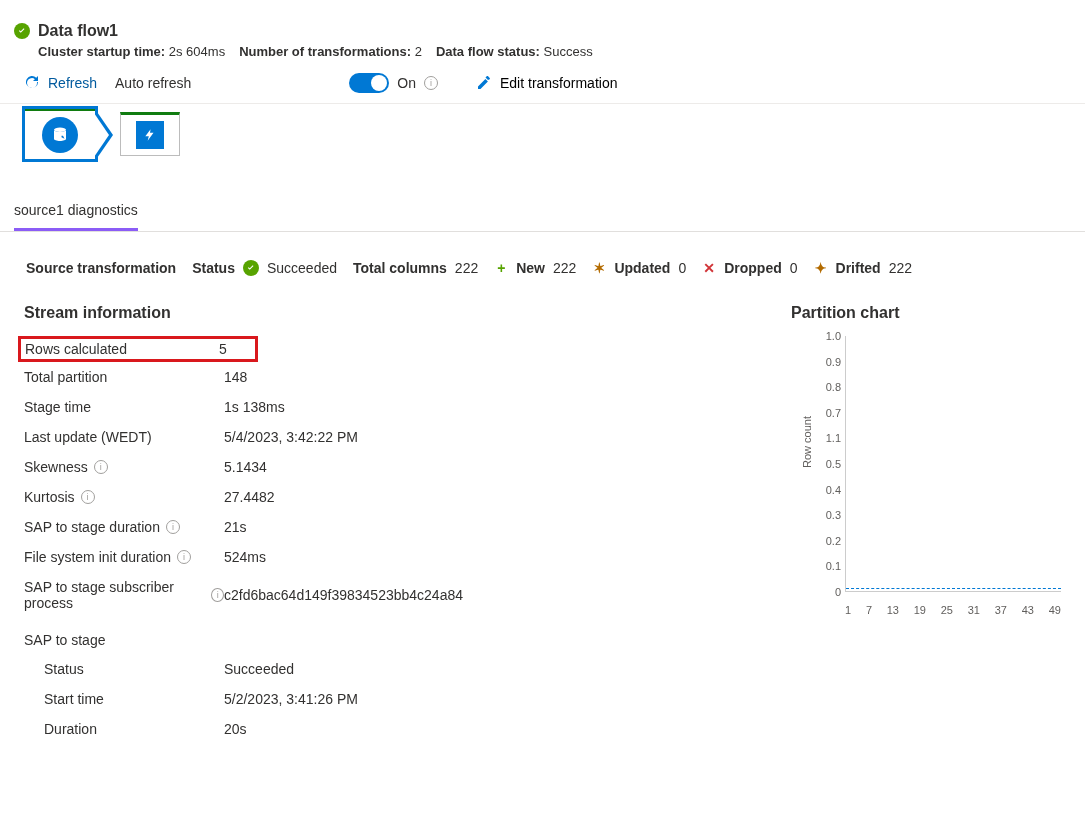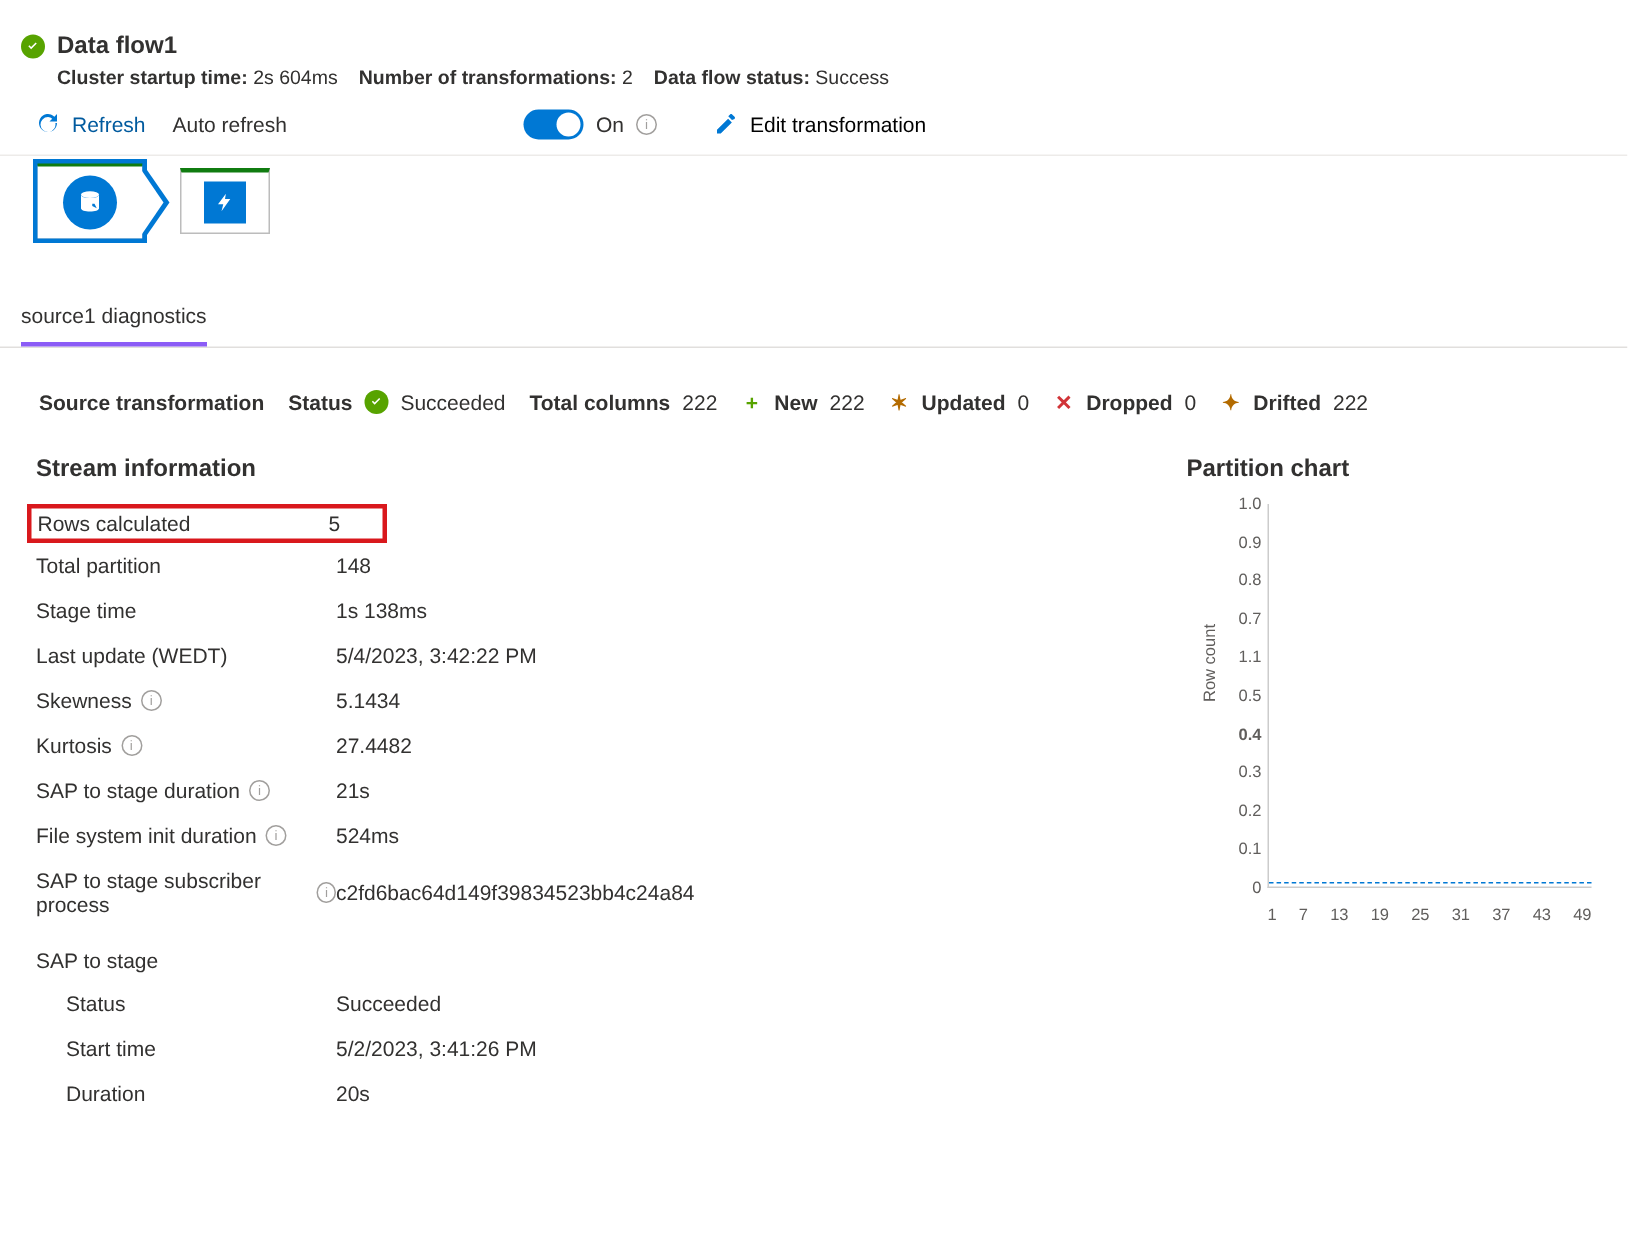--- a/index.html
+++ b/index.html
@@ -290,21 +290,21 @@
       <div class="chart">
         <div class="chart-area">
           <div class="ylabel">Row count</div>
           <div class="yaxis" id="yaxis">
               <div class="ytick" style="top: 0px;">1.0</div>
               <div class="ytick" style="top: 25.6px;">0.9</div>
               <div class="ytick" style="top: 51.2px;">0.8</div>
               <div class="ytick" style="top: 76.8px;">0.7</div>
               <div class="ytick" style="top: 102.4px;">1.1</div>
               <div class="ytick" style="top: 128px;">0.5</div>
-              <div class="ytick" style="top: 153.6px; font-weight: bold;">0.4</div>
+              <div class="ytick" style="top: 153.6px;">0.4</div>
               <div class="ytick" style="top: 179.2px;">0.3</div>
               <div class="ytick" style="top: 204.8px;">0.2</div>
               <div class="ytick" style="top: 230.4px;">0.1</div>
               <div class="ytick" style="top: 256px;">0</div>
             </div>
           <div class="plot">
               <div class="dash-line"></div>
             </div>
           <div class="xaxis" id="xaxis">
               <span>1</span>

